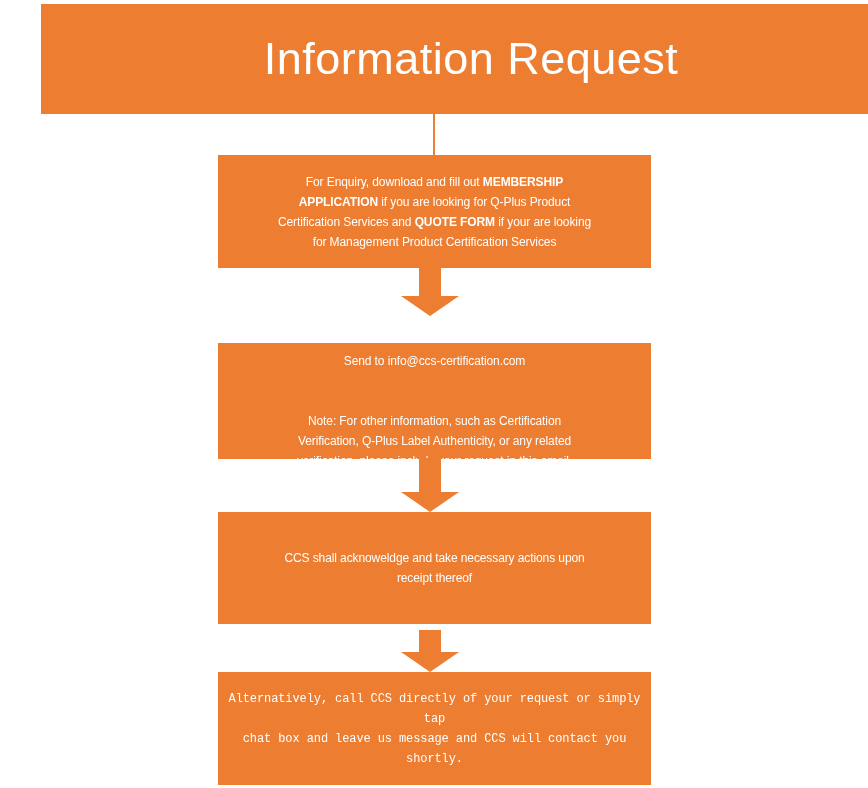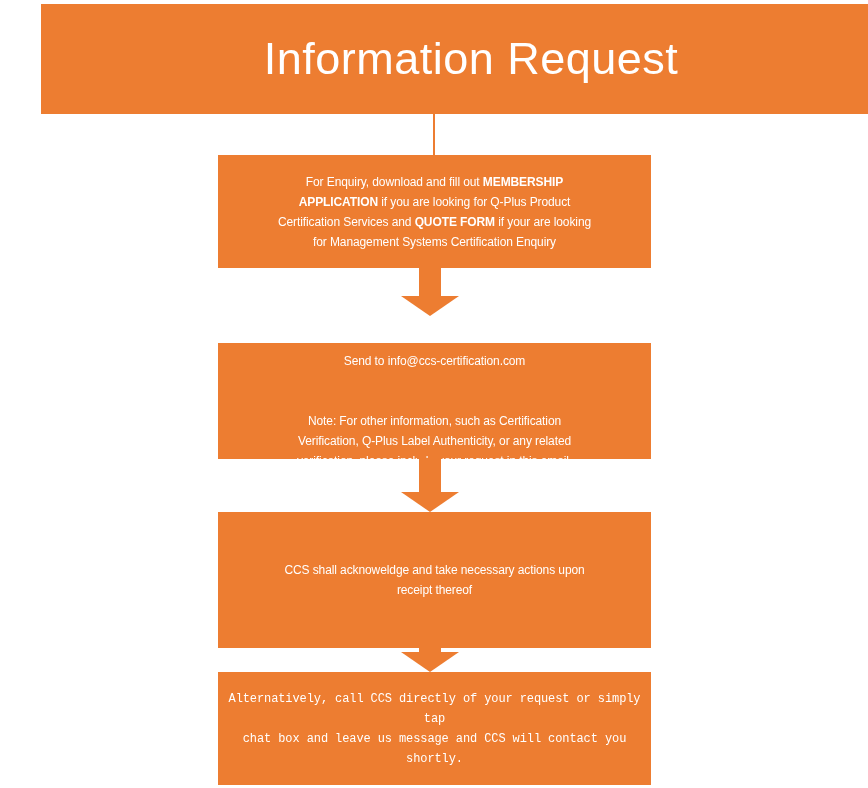--- a/index.html
+++ b/index.html
@@ -53,21 +53,21 @@
     justify-content: center;
     text-align: center;
     font-size: 12px;
     line-height: 20px;
     letter-spacing: -0.1px;
     white-space: pre-line;
   }
   .flow-box b { font-weight: 700; }
   .box-1 { top: 155px; height: 113px; }
   .box-2 { top: 316px; height: 116px; margin-top: 27px; }
-  .box-3 { top: 512px; height: 136px; }
+  .box-3 { top: 512px; height: 112px; }
   .box-4 { top: 672px; height: 113px; font-family: Liberation Mono, monospace; }
   .box-2 .para-gap { display: block; height: 20px; }
 
   
   .arrow-shaft {
     position: absolute;
     left: 419px;
     width: 22px;
     background: #ED7D31;
   }
@@ -94,21 +94,21 @@
   <div class="header-banner">
     <div class="header-title">Information Request</div>
   </div>
 
   <div class="connector-line"></div>
 
   <div class="flow-box box-1">
     <div><span>For Enquiry, download and fill out </span><b>MEMBERSHIP
 APPLICATION</b><span> if you are looking for Q-Plus Product
 Certification Services and </span><b>QUOTE FORM</b><span> if your are looking
-for Management Systems Certification Enquiry</span></div>
+for Management Product Certification Services</span></div>
   </div>
 
   <div class="arrow-shaft shaft-1"></div>
   <div class="arrow-head head-1"></div>
 
   <div class="flow-box box-2">
     <div>
       <span>Send to info@ccs-certification.com</span>
       <span class="para-gap"></span>
       <span>Note: For other information, such as Certification

